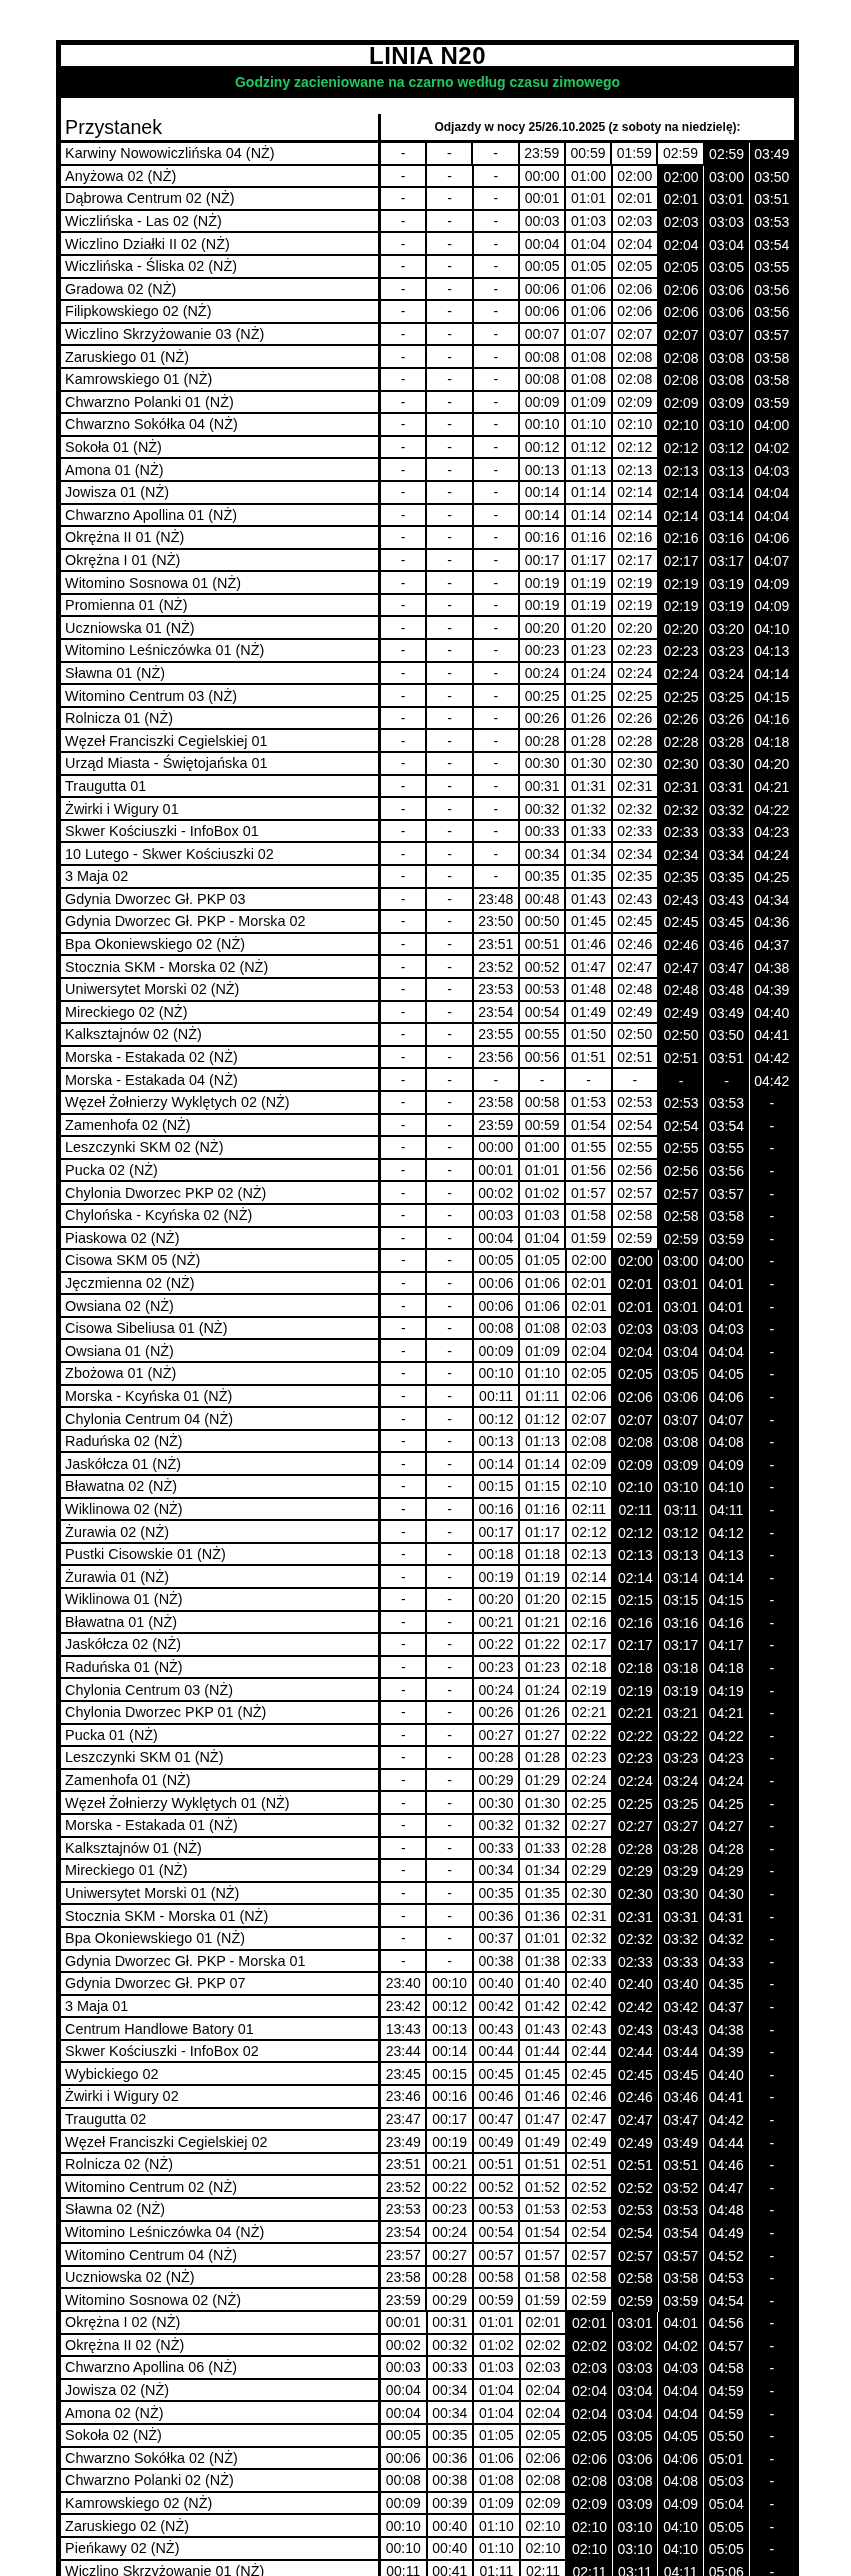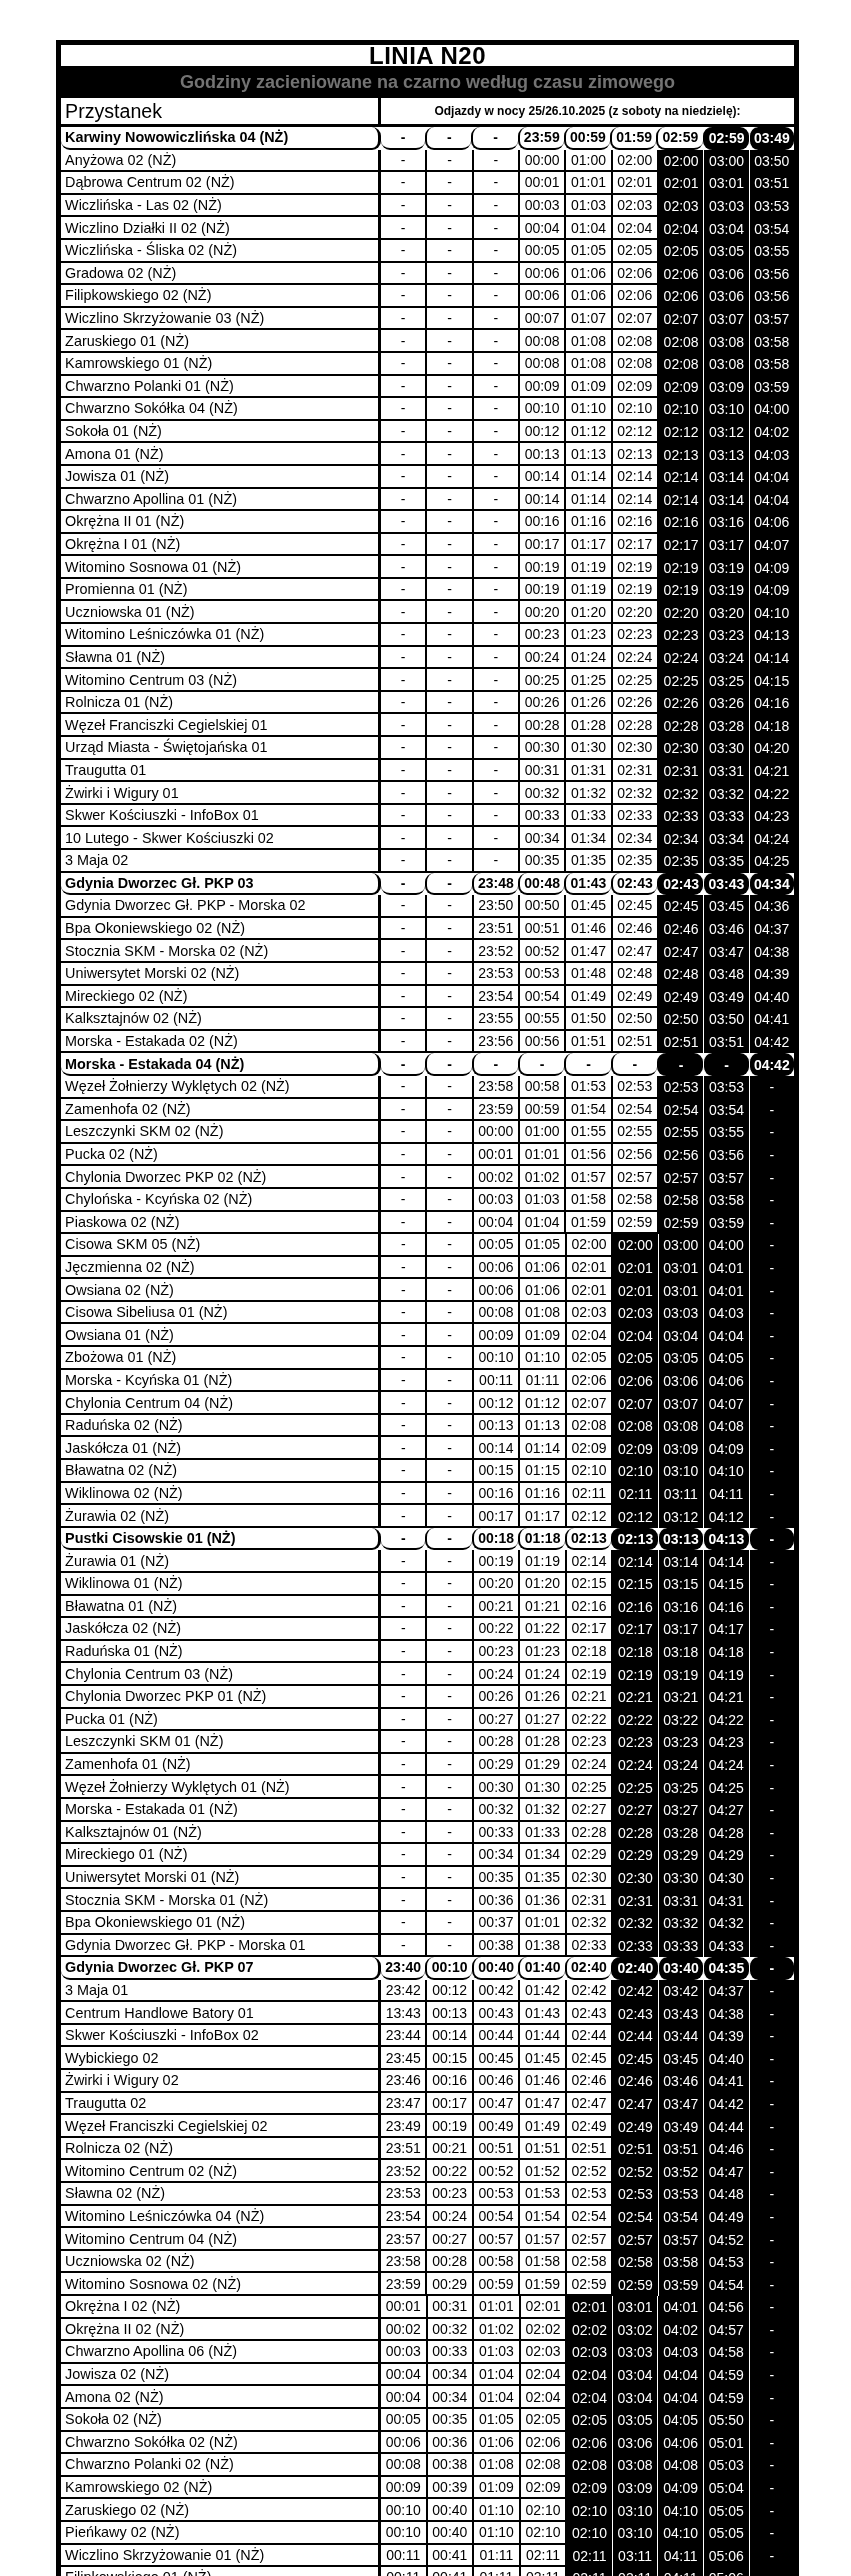--- a/index.html
+++ b/index.html
@@ -6,39 +6,39 @@
   body {
     width:852px; height:2921px; background:#ffffff; position:relative;
     font-family:"Liberation Sans", sans-serif; color:#000;
   }
   .table {
     position:absolute; left:56px; top:40px; width:743px;
     border:5.2px solid #000; background:#fff; box-sizing:border-box;
   }
   .title-row { height:21px; display:flex; align-items:center; justify-content:center;
     font-size:24px; font-weight:bold; letter-spacing:0.5px; }
-  .banner { height:32px; background:#000; color:#737373; display:flex; align-items:center;
-    justify-content:center; font-size:18px; font-weight:bold; }
-  .header-row { height:26px; display:flex; border-bottom:3.1px solid #000; box-sizing:content-box; }
+  .banner { height:32px; background:#000; color:#22c55e; display:flex; align-items:center;
+    justify-content:center; font-size:14px; font-weight:bold; }
+  .header-row { height:26px; display:flex; border-bottom:3.1px solid #000; box-sizing:content-box;margin-top:16px; }
   .h-left { width:320px; box-sizing:border-box; border-right:3.1px solid #000;
     display:flex; align-items:center; padding-left:4.1px; font-size:19.6px; }
   .h-right { flex:1; display:flex; align-items:center; justify-content:center;
     font-size:12px; font-weight:bold; }
   .rows {}
   .row { display:flex; height:22.6px; }
   .cname { width:320px; box-sizing:border-box; border-right:3.1px solid #000;
     border-bottom:2.6px solid #000; display:flex; align-items:center; padding-left:4.1px;
     font-size:14.4px; white-space:nowrap; overflow:hidden; }
   .ct { flex:1 1 0; min-width:0; box-sizing:border-box; display:flex; align-items:center;
     justify-content:center; font-size:14px; border-bottom:2.6px solid #000;
     border-left:2.1px solid #000; background:#fff; }
   .ct.first { border-left:none; }
   .ct.b { background:#000; color:#fff; border-bottom:none; }
   .ct.b.wl { border-left:1.5px solid #fff; }
-  .row.bold .cname, .row.bold .ct { font-weight:bold;border-radius:9px; }
+  .row.bold .cname, .row.bold .ct { font-weight:normal; }
 </style>
 </head>
 <body>
 
 <div class="table">
   <div class="title-row">LINIA N20</div>
   <div class="banner">Godziny zacieniowane na czarno według czasu zimowego</div>
   <div class="header-row">
     <div class="h-left">Przystanek</div>
     <div class="h-right">Odjazdy w nocy 25/26.10.2025 (z soboty na niedzielę):</div>

